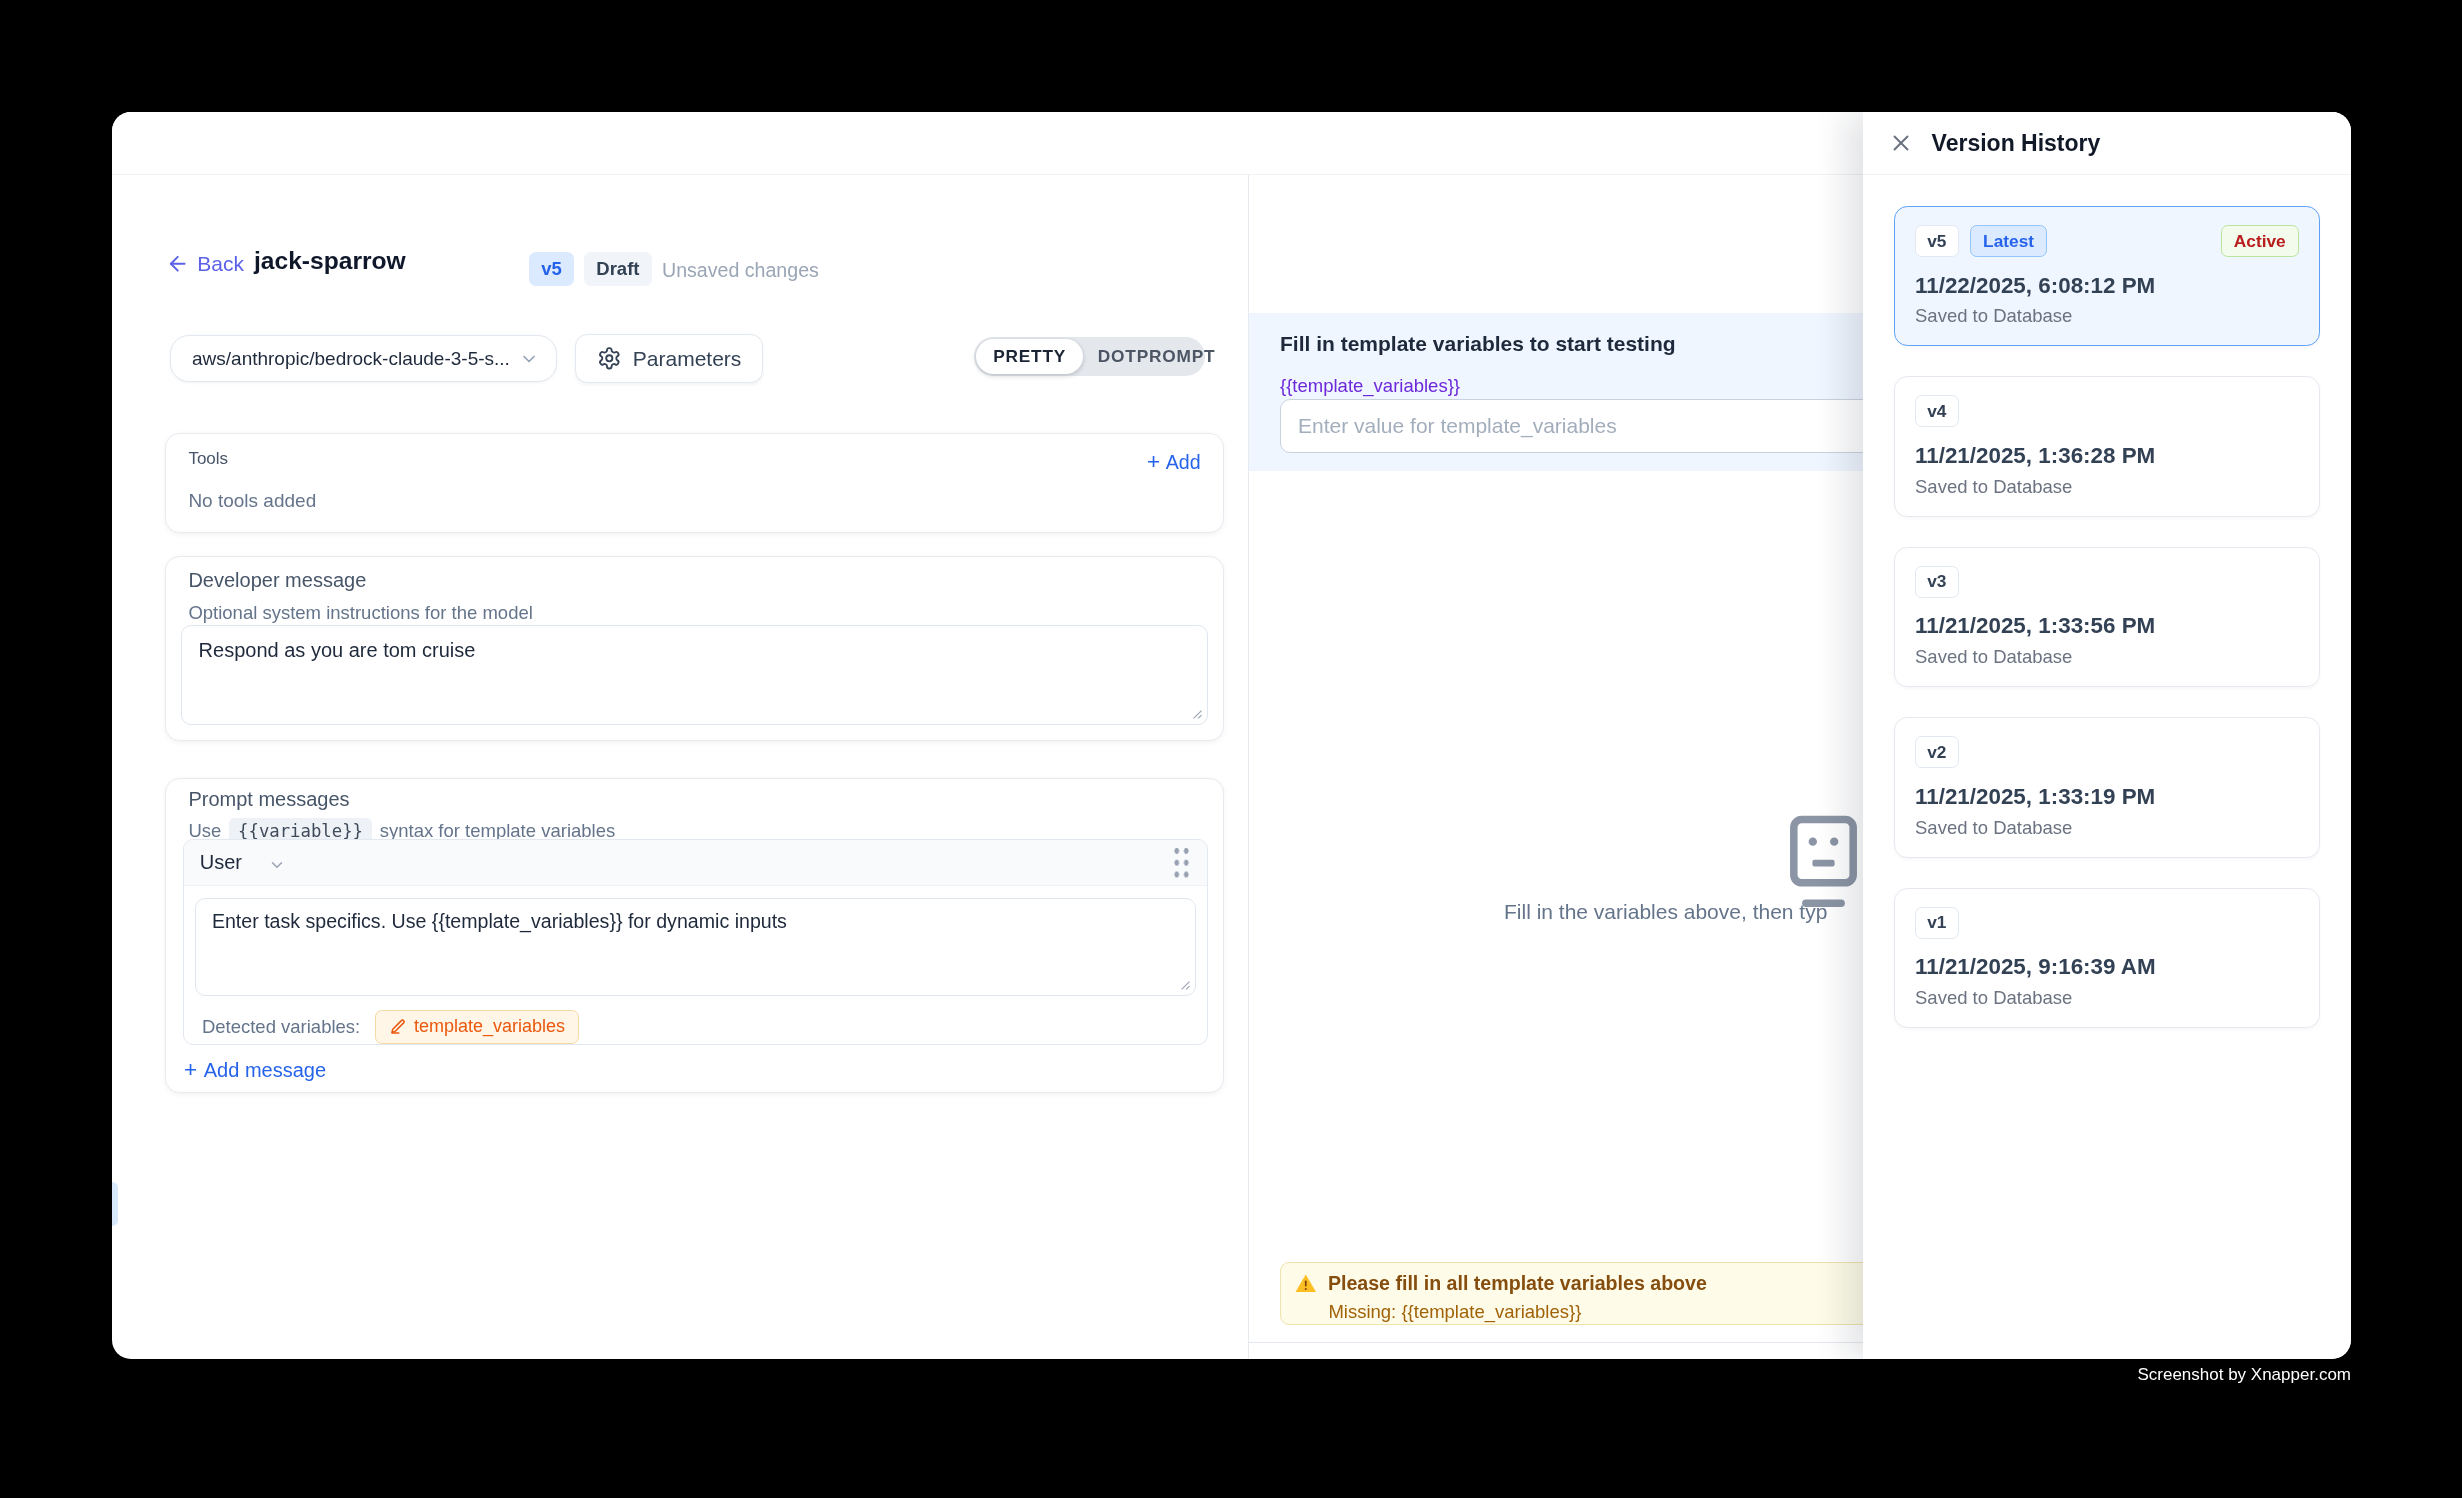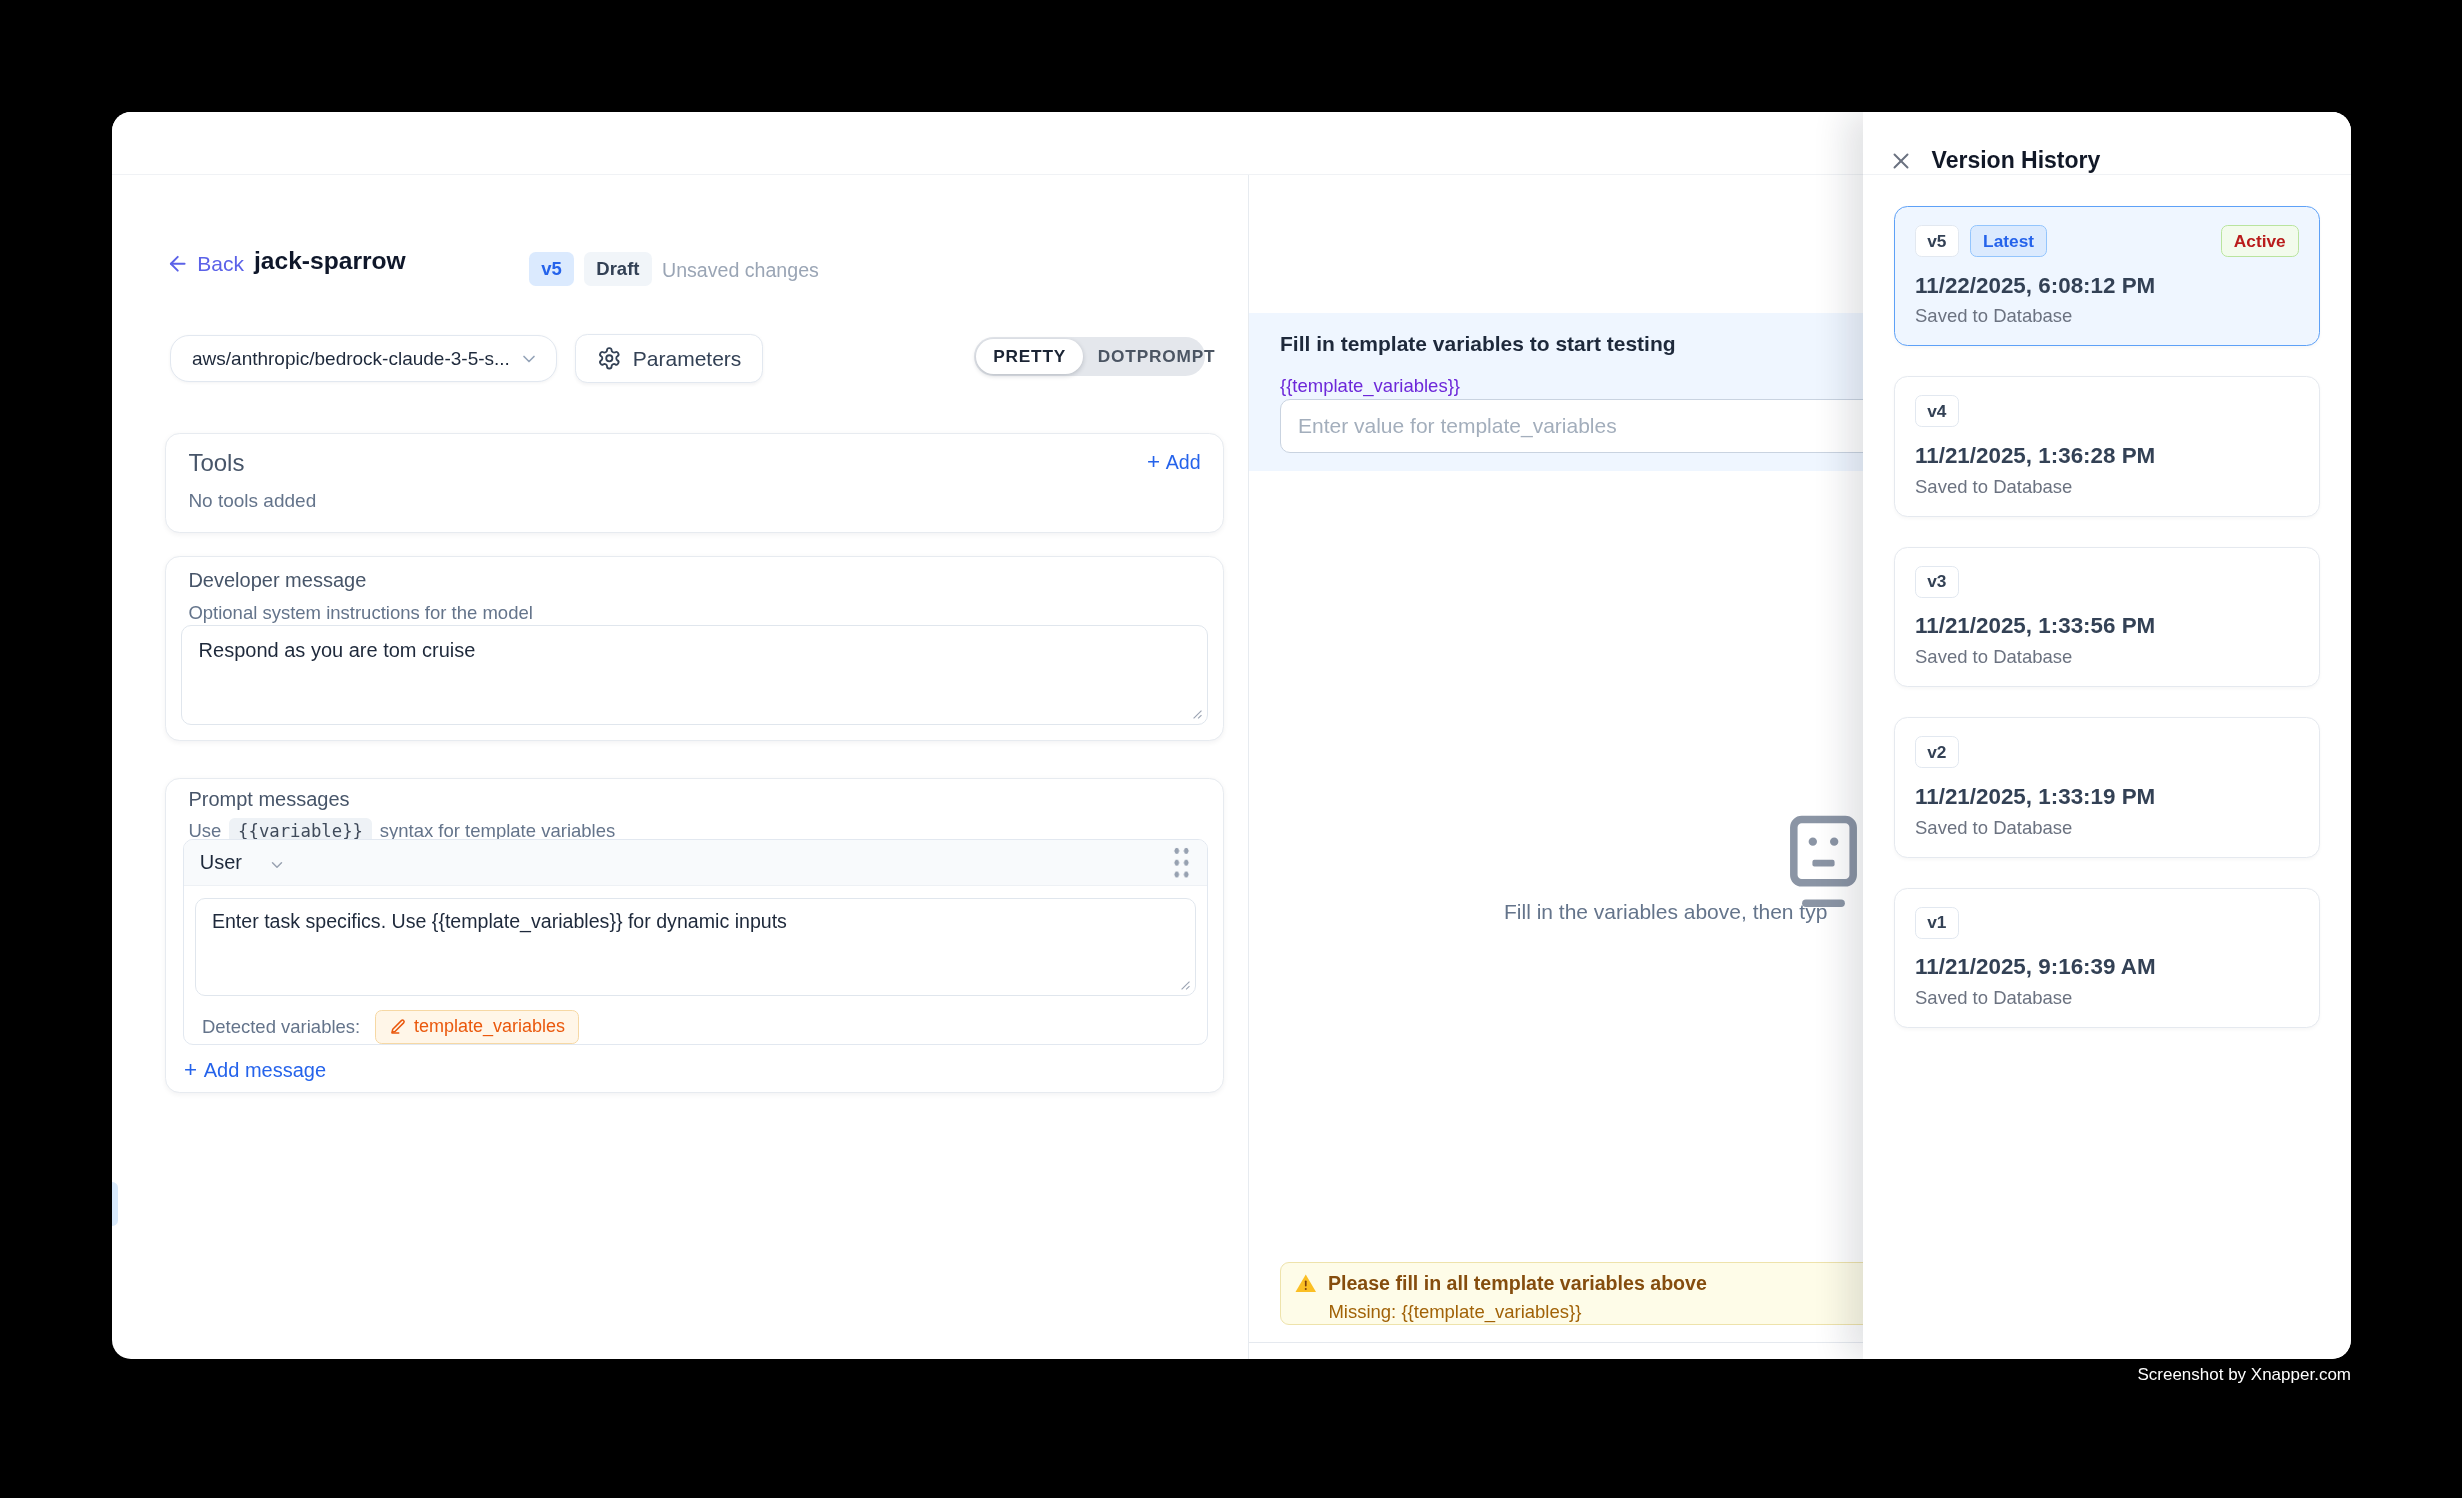--- a/index.html
+++ b/index.html
@@ -38,21 +38,21 @@
                display:flex; align-items:center; box-shadow:0 1.7px 5px rgba(15,23,42,.2); cursor:pointer; }
   .toggle-off { padding:0 14.6px; font-size:17.3px; font-weight:700; color:#4b5563; letter-spacing:0.8px; cursor:pointer; }
 
   
   .card { position:absolute; left:53px; width:1059px; background:#fff; border:1.1px solid #e7ebf0;
           border-radius:14.6px; box-shadow:0 1.7px 5.6px rgba(15,23,42,.05); }
   #tools-card { top:321px; height:100px; }
   #dev-card { top:444px; height:185px; }
   #prompt-card { top:666px; height:315px; }
 
-  .card-label { position:absolute; left:22.4px; font-size:24px; font-weight:500; color:#475569; }
+  .card-label { position:absolute; left:22.4px; font-size:17px; font-weight:500; color:#475569; }
   .add-btn { position:absolute; right:22.4px; top:17px; display:flex; align-items:center; gap:5.6px;
              color:#2563eb; font-size:19.6px; font-weight:500; cursor:pointer; }
   .plus { font-size:22.4px; font-weight:400; line-height:1; }
   .muted-line { position:absolute; left:22.4px; font-size:19px; color:#64748b; }
 
   .tbox { position:absolute; border:1.1px solid #e0e6ed; border-radius:10px; background:#fff; }
   .tbox textarea { width:100%; height:100%; border:none; outline:none; resize:none; background:transparent;
                    font-family:"Liberation Sans",sans-serif; font-size:20px; color:#1e293b;
                    padding:13.4px 17px; border-radius:10px; }
   .grip { position:absolute; right:4.5px; bottom:4.5px; pointer-events:none; }
@@ -101,21 +101,21 @@
   .empty-text { position:absolute; left:255px; top:725px; font-size:21px; color:#64748b; white-space:nowrap; }
   .warn-box { position:absolute; left:31px; top:1087px; width:628px; height:63px;
               background:#fefce8; border:1.1px solid #eee3ab; border-radius:9px; padding:9px 13.4px; }
   .warn-row1 { display:flex; align-items:center; gap:10px; font-size:19.6px; font-weight:600; color:#854d0e; }
   .warn-row2 { margin:5.6px 0 0 34px; font-size:18.5px; color:#a16207; }
   .footer-line { position:absolute; left:0; top:1167px; width:100%; border-top:1.1px solid #e5e9ef; background:#fff; height:17px; }
 
   
   #vh-panel { position:absolute; left:1751px; top:0; width:488px; height:1247px; background:#fff;
               border-radius:0 19px 19px 0; box-shadow:-17px 0 34px rgba(15,23,42,.12); z-index:5; }
-  .vh-head { height:63px; border-bottom:1.1px solid #f0f2f5; display:flex; align-items:flex-end;
+  .vh-head { height:63px; border-bottom:1.1px solid #f0f2f5; display:flex; align-items:center;
              padding:0 24.6px; gap:18px; }
   .vh-title { font-size:23px; font-weight:700; color:#111827; }
   .vh-list { padding:31px; display:flex; flex-direction:column; gap:30px; }
   .vcard { border:1.1px solid #e5e9ef; border-radius:13.4px; padding:18px 20px; background:#fff;
            box-shadow:0 1.1px 3.4px rgba(15,23,42,.03); cursor:pointer; }
   .vcard.active { background:#eff6ff; border:1.7px solid #5ea1f7; }
   .vrow { display:flex; align-items:center; gap:11.2px; }
   .vbadge { padding:4.5px 11.2px; background:#fff; border:1.1px solid #e2e8f0; border-radius:6.7px;
             font-size:17.3px; font-weight:600; color:#334155; }
   .vlatest { padding:4.5px 12.3px; background:#dbeafe; border:1.1px solid #93c5fd; border-radius:6.7px;

